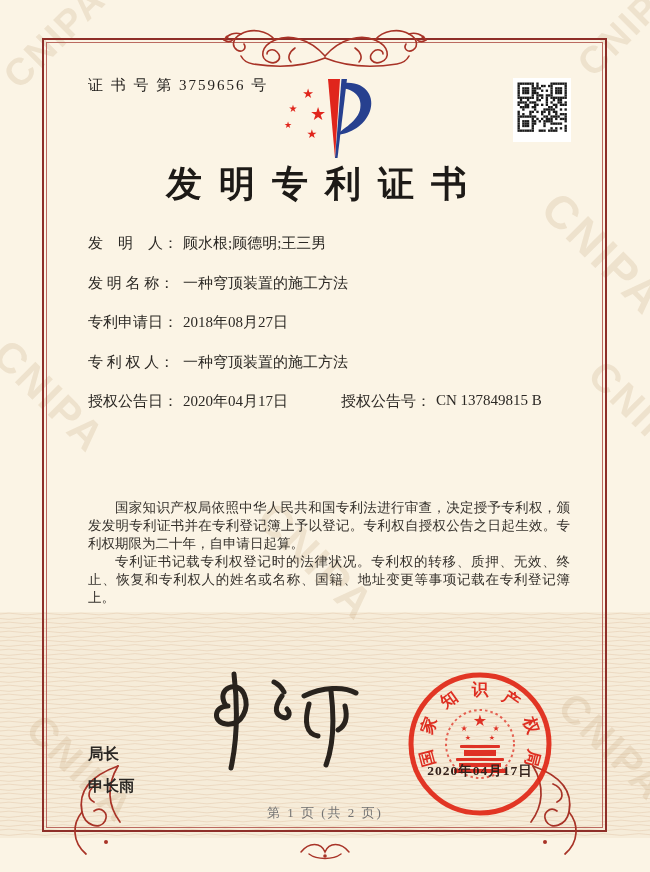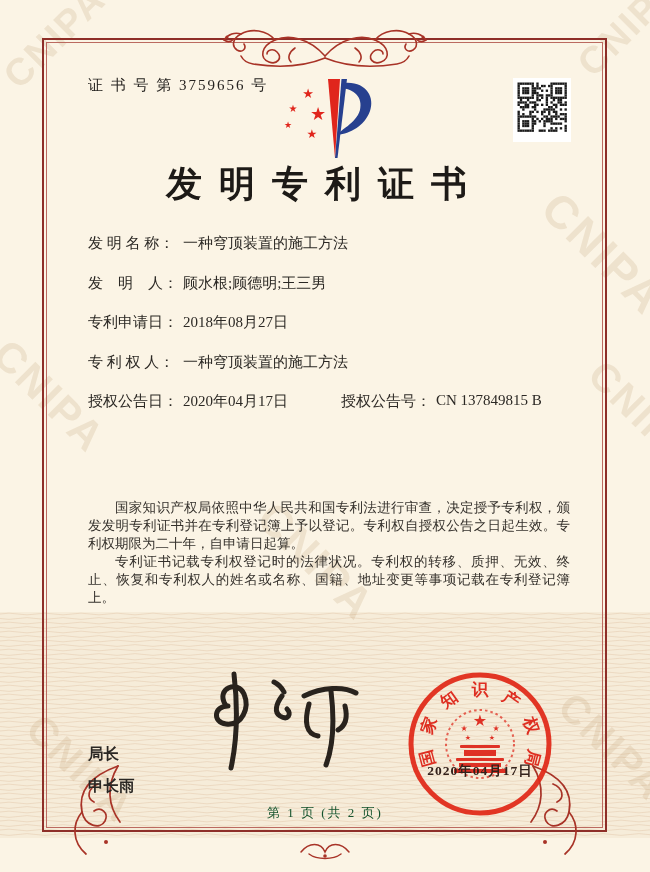--- a/index.html
+++ b/index.html
@@ -50,21 +50,21 @@
             font-weight:bold; font-family:"Liberation Sans","DejaVu Sans",sans-serif; color:#2a2724;margin-top:38px; }
 
   .signature { position:absolute; left:192px; top:664px; z-index:4; }
 
   .seal { position:absolute; left:406px; top:670px; width:148px; height:148px;
           mix-blend-mode:multiply; z-index:5; }
   .seal-date { position:absolute; left:398px; top:762px; width:164px; text-align:center;
                font-size:13.5px; font-weight:bold; color:#33211b; letter-spacing:1px; z-index:6; }
 
   .footer { position:absolute; left:0; right:0; top:804px; text-align:center;
-            font-size:13px; letter-spacing:2px; color:#14532d; }
+            font-size:13px; letter-spacing:2px; color:#737373; }
 </style>
 </head>
 <body>
 
 <div class="page">
 
   <div class="band"></div>
   <svg id="waves" width="650" height="872">
       <path d="M0,614 Q9,612.3 18,614 Q27,615.7 36,614 Q45,612.3 54,614 Q63,615.7 72,614 Q81,612.3 90,614 Q99,615.7 108,614 Q117,612.3 126,614 Q135,615.7 144,614 Q153,612.3 162,614 Q171,615.7 180,614 Q189,612.3 198,614 Q207,615.7 216,614 Q225,612.3 234,614 Q243,615.7 252,614 Q261,612.3 270,614 Q279,615.7 288,614 Q297,612.3 306,614 Q315,615.7 324,614 Q333,612.3 342,614 Q351,615.7 360,614 Q369,612.3 378,614 Q387,615.7 396,614 Q405,612.3 414,614 Q423,615.7 432,614 Q441,612.3 450,614 Q459,615.7 468,614 Q477,612.3 486,614 Q495,615.7 504,614 Q513,612.3 522,614 Q531,615.7 540,614 Q549,612.3 558,614 Q567,615.7 576,614 Q585,612.3 594,614 Q603,615.7 612,614 Q621,612.3 630,614 Q639,615.7 648,614 Q657,612.3 666,614 Q675,615.7 684,614" fill="none" stroke="#c89a6f" stroke-width="0.7" opacity="0.32"></path>
       <path d="M0,618.5 Q-9,616.8 0,618.5 Q9,620.2 18,618.5 Q27,616.8 36,618.5 Q45,620.2 54,618.5 Q63,616.8 72,618.5 Q81,620.2 90,618.5 Q99,616.8 108,618.5 Q117,620.2 126,618.5 Q135,616.8 144,618.5 Q153,620.2 162,618.5 Q171,616.8 180,618.5 Q189,620.2 198,618.5 Q207,616.8 216,618.5 Q225,620.2 234,618.5 Q243,616.8 252,618.5 Q261,620.2 270,618.5 Q279,616.8 288,618.5 Q297,620.2 306,618.5 Q315,616.8 324,618.5 Q333,620.2 342,618.5 Q351,616.8 360,618.5 Q369,620.2 378,618.5 Q387,616.8 396,618.5 Q405,620.2 414,618.5 Q423,616.8 432,618.5 Q441,620.2 450,618.5 Q459,616.8 468,618.5 Q477,620.2 486,618.5 Q495,616.8 504,618.5 Q513,620.2 522,618.5 Q531,616.8 540,618.5 Q549,620.2 558,618.5 Q567,616.8 576,618.5 Q585,620.2 594,618.5 Q603,616.8 612,618.5 Q621,620.2 630,618.5 Q639,616.8 648,618.5 Q657,620.2 666,618.5" fill="none" stroke="#c89a6f" stroke-width="0.7" opacity="0.32"></path>
@@ -404,26 +404,26 @@
           <rect x="39.75" y="51.5" width="2.35" height="2.35" fill="#1a1a1a"></rect>
           <rect x="42.1" y="51.5" width="2.35" height="2.35" fill="#1a1a1a"></rect>
           <rect x="51.5" y="51.5" width="2.35" height="2.35" fill="#1a1a1a"></rect>
         </svg>
     </div>
 
     <div class="title">发明专利证书</div>
 
     <div class="fields">
       <div class="frow">
+        <span class="lab">发　明　人：</span>
+        <span class="val">顾水根;顾德明;王三男</span>
+      </div>
+      <div class="frow">
         <span class="lab">发 明 名 称：</span>
         <span class="val">一种穹顶装置的施工方法</span>
-      </div>
-      <div class="frow">
-        <span class="lab">发　明　人：</span>
-        <span class="val">顾水根;顾德明;王三男</span>
       </div>
       <div class="frow">
         <span class="lab">专利申请日：</span>
         <span class="val">2018年08月27日</span>
       </div>
       <div class="frow">
         <span class="lab">专 利 权 人：</span>
         <span class="val">一种穹顶装置的施工方法</span>
       </div>
       <div class="frow">

